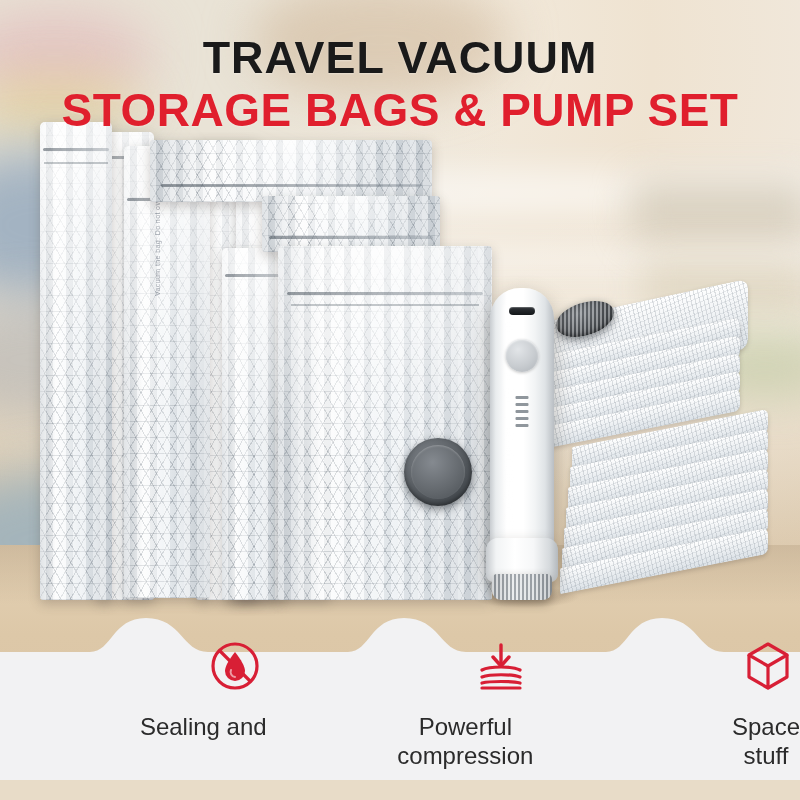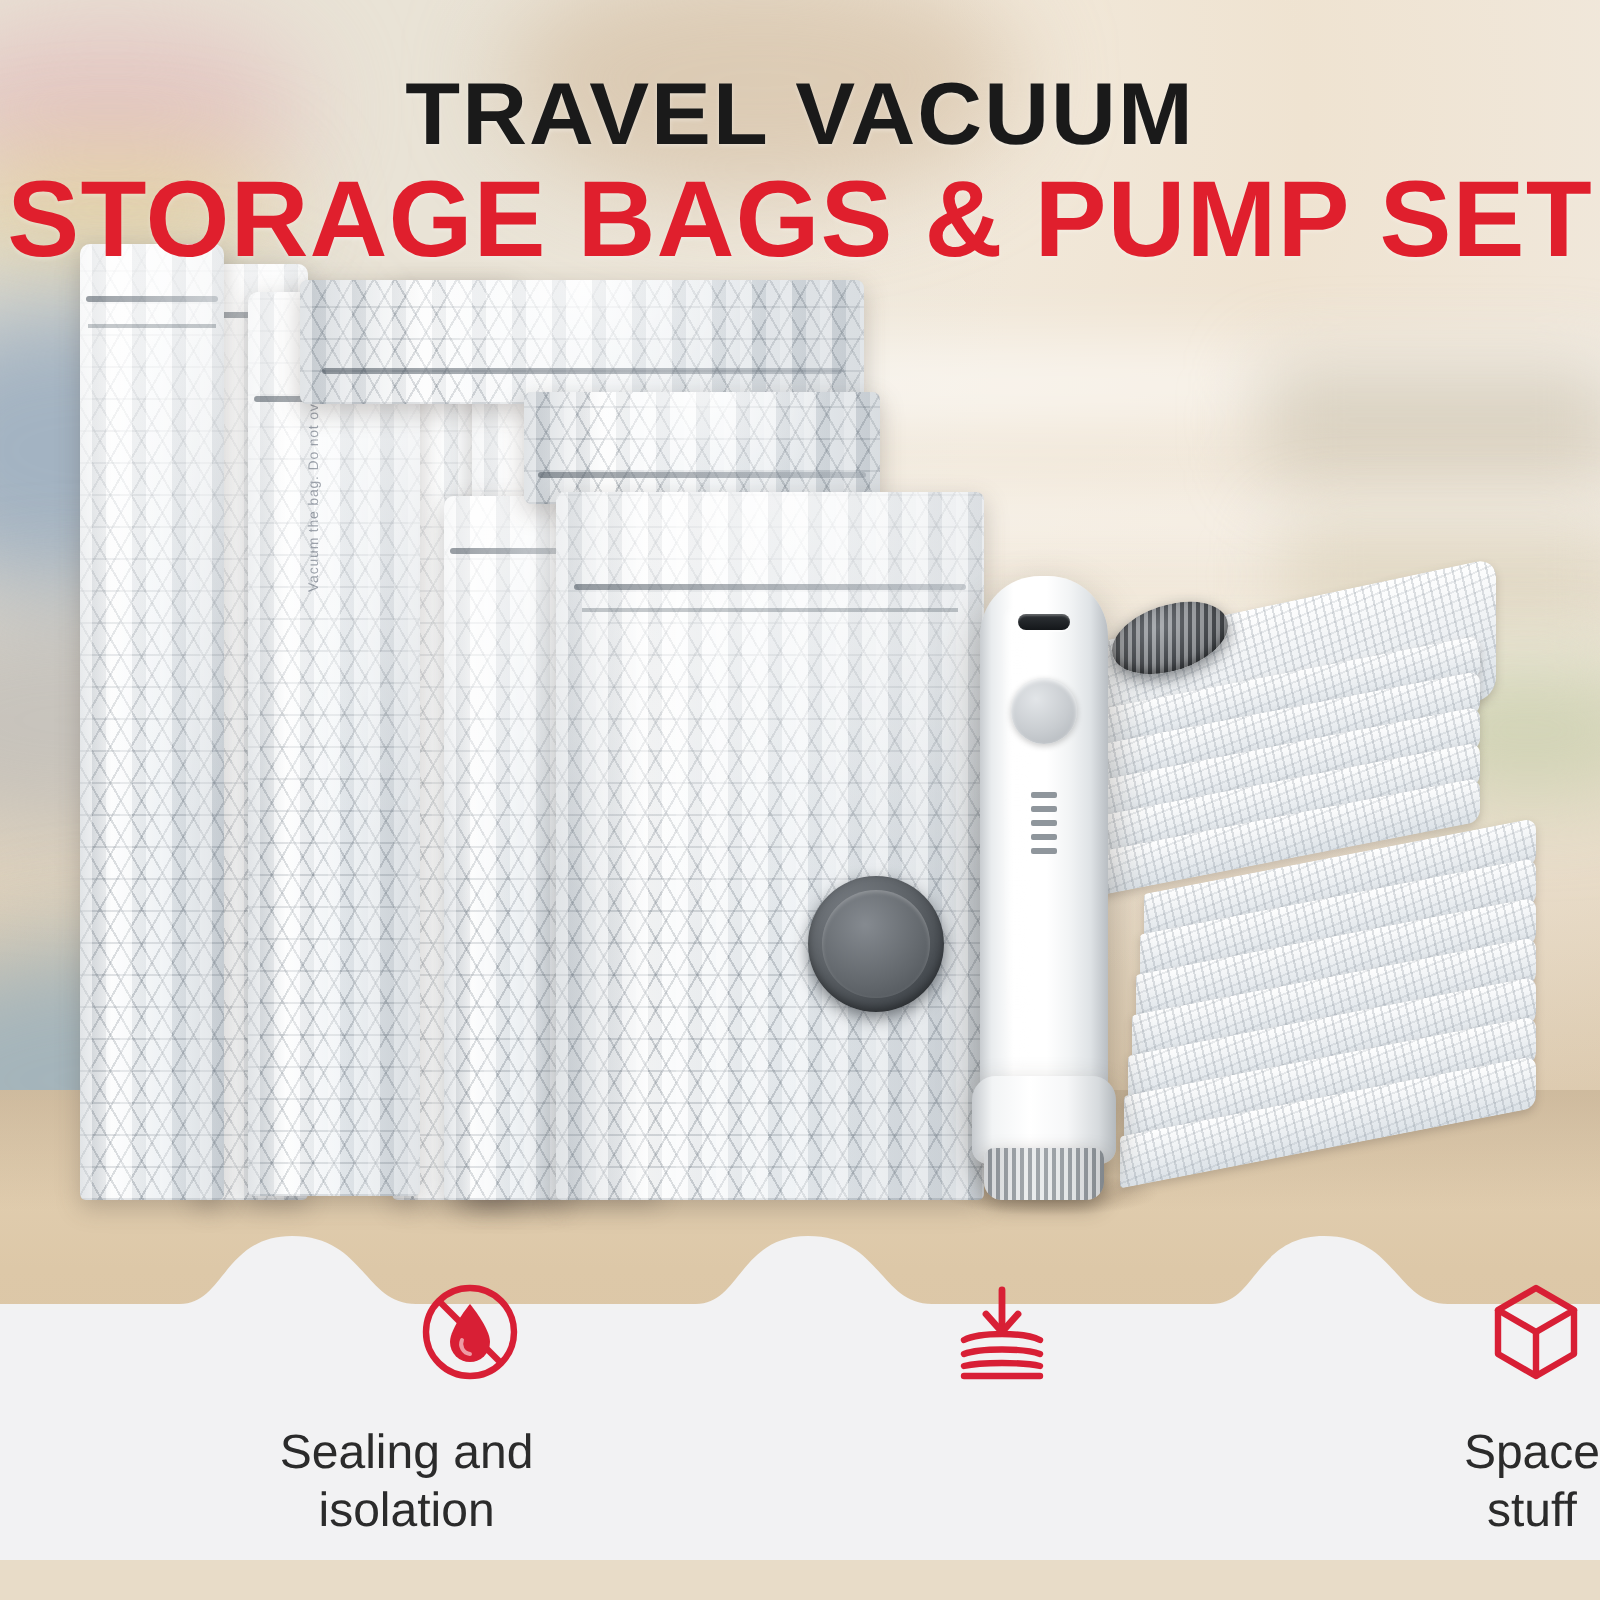--- a/index.html
+++ b/index.html
@@ -92,21 +92,21 @@
   }
   .title-line1{
     font-family:"Liberation Sans", sans-serif;
     font-weight:bold; font-size:44px; line-height:48px;
     letter-spacing:1px; color:#1a1a1a;
     transform:scaleX(1.02);
     text-shadow:0 1px 2px rgba(255,255,255,.35);
   }
   .title-line2{
     font-family:"Liberation Sans", sans-serif;
-    font-weight:bold; font-size:54px; line-height:52px;
+    font-weight:bold; font-size:46px; line-height:52px;
     letter-spacing:0.5px; color:#e01f2d;
     margin-top:2px;
     text-shadow:0 1px 2px rgba(255,255,255,.3);
   }
 
   
   .bag{
     position:absolute;
     border-radius:5px 5px 3px 3px;
     background-color:#e9ecee;
@@ -386,35 +386,38 @@
         <div class="feature-icon">
           <svg width="58" height="58" viewBox="0 0 58 58">
             <circle cx="29" cy="29" r="22" fill="none" stroke="#d81f35" stroke-width="3.2"></circle>
             <line x1="14" y1="14" x2="44" y2="44" stroke="#d81f35" stroke-width="3.2" stroke-linecap="round"></line>
             <path d="M29 15 C29 15 19 27 19 34 a10 10 0 0 0 20 0 C39 27 29 15 29 15 Z" fill="#d81f35"></path>
             <path d="M25 33 a5 5 0 0 0 4 7" fill="none" stroke="#ffffff" stroke-width="2" stroke-linecap="round" opacity=".55"></path>
           </svg>
         </div>
         <div class="feature-label">
           <div>Sealing and</div>
-          <div>isolation</div>
         </div>
       </div>
 
       <div class="feature">
         <div class="feature-icon">
           <svg width="58" height="58" viewBox="0 0 58 58">
             <line x1="29" y1="8" x2="29" y2="26" stroke="#d81f35" stroke-width="3.4" stroke-linecap="round"></line>
             <path d="M21 20 L29 29 L37 20" fill="none" stroke="#d81f35" stroke-width="3.4" stroke-linecap="round" stroke-linejoin="round"></path>
             <path d="M10 33 C18 29 40 29 48 33" fill="none" stroke="#d81f35" stroke-width="3.2" stroke-linecap="round"></path>
             <path d="M10 40 C18 37 40 37 48 40" fill="none" stroke="#d81f35" stroke-width="3.2" stroke-linecap="round"></path>
             <path d="M10 46 C18 44 40 44 48 46" fill="none" stroke="#d81f35" stroke-width="3.2" stroke-linecap="round"></path>
             <line x1="10" y1="51" x2="48" y2="51" stroke="#d81f35" stroke-width="3.2" stroke-linecap="round"></line>
           </svg>
         </div>
+        <div class="feature-label">
+          <div>Powerful</div>
+          <div>compression</div>
+        </div>
       </div>
 
       <div class="feature">
         <div class="feature-icon">
           <svg width="58" height="58" viewBox="0 0 58 58">
             <path d="M29 7 L48 18 L29 29 L10 18 Z" fill="none" stroke="#d81f35" stroke-width="3.2" stroke-linejoin="round"></path>
             <path d="M10 18 L10 40 L29 51 L29 29" fill="none" stroke="#d81f35" stroke-width="3.2" stroke-linejoin="round"></path>
             <path d="M48 18 L48 40 L29 51" fill="none" stroke="#d81f35" stroke-width="3.2" stroke-linejoin="round"></path>
           </svg>
         </div>

